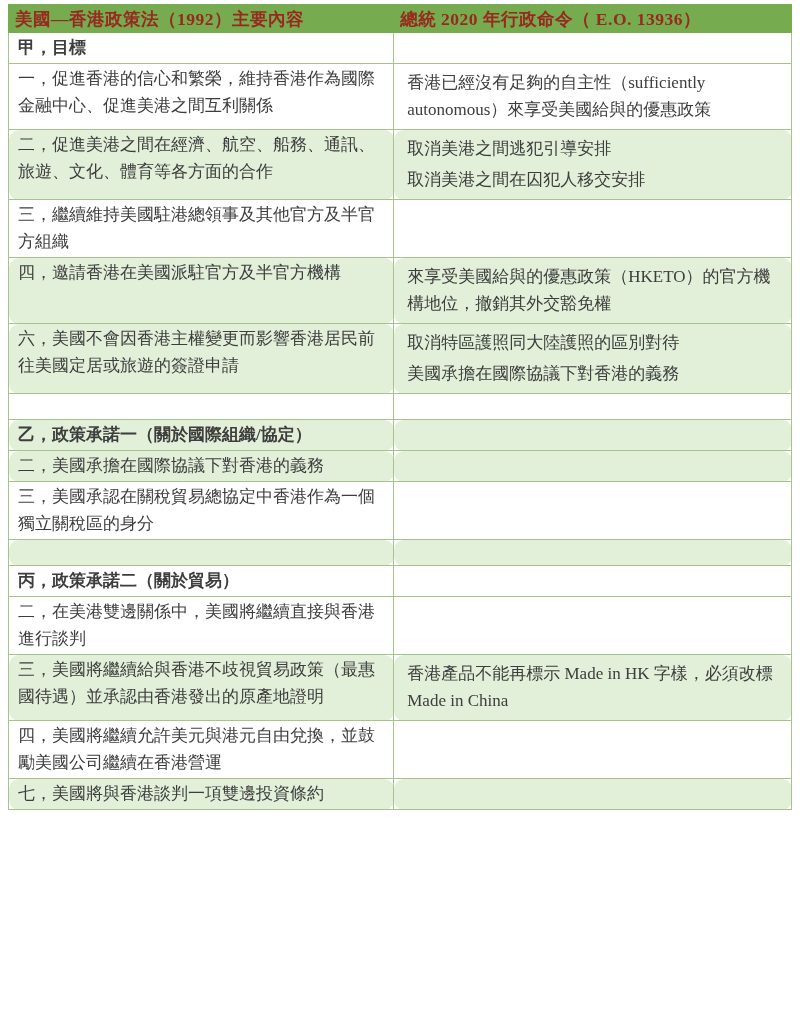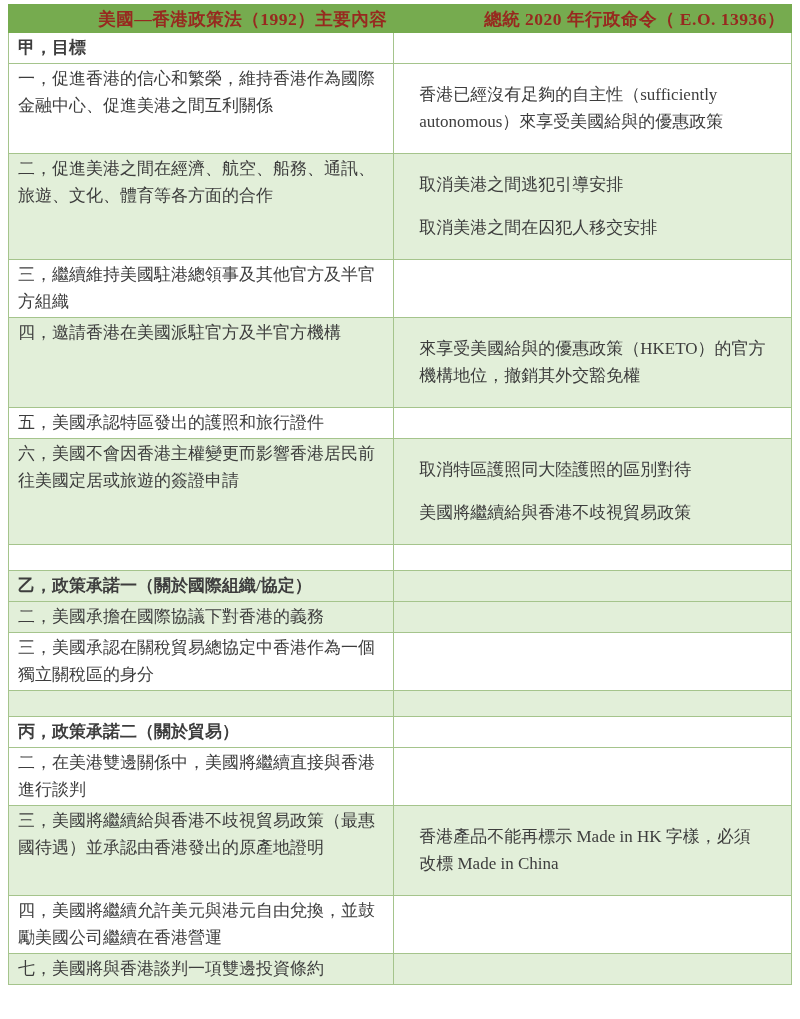--- a/index.html
+++ b/index.html
@@ -24,40 +24,40 @@
   table.policy-table{
     width:784px;
     border-collapse:collapse;
     table-layout:fixed;
     font-size:17px;
   }
   table.policy-table th{
     background:var(--header-bg);
     color:var(--header-text);
     font-weight:bold;
-    text-align:right;
+    text-align:left;
     height:27px;
     font-size:17.5px;
     padding:0 6px;
     border:1px solid var(--header-bg);
     letter-spacing:0.5px;
   }
   table.policy-table col.col-law{width:49.2%;}
   table.policy-table col.col-eo{width:50.8%;}
   table.policy-table td{
     border:1px solid var(--border);
     vertical-align:top;
     padding:1px 9px 2px 9px;
     line-height:27px;
     overflow:hidden;
   }
-  tr.shaded td{background:var(--row-shaded-bg);}
+  tr.shaded td{background:var(--row-shaded-bg);border-radius:10px;}
   tr.section td{font-weight:bold;}
   tr.spacer td{height:22px;line-height:22px;}
-  td div{margin:16px;}
+  td div{margin:4px;}
 </style>
 </head>
 <body>
 
 <div class="page">
   <table class="policy-table">
     <colgroup>
       <col class="col-law">
       <col class="col-eo">
     </colgroup>
@@ -88,29 +88,25 @@
         <tr>
           <td>三，繼續維持美國駐港總領事及其他官方及半官方組織</td>
           <td></td>
         </tr>
         <tr class="shaded">
           <td>四，邀請香港在美國派駐官方及半官方機構</td>
           <td>
             <div>來享受美國給與的優惠政策（HKETO）的官方機構地位，撤銷其外交豁免權</div>
           </td>
         </tr>
-        <tr>
-          <td>五，美國承認特區發出的護照和旅行證件</td>
-          <td></td>
-        </tr>
         <tr class="shaded">
           <td>六，美國不會因香港主權變更而影響香港居民前往美國定居或旅遊的簽證申請</td>
           <td>
             <div>取消特區護照同大陸護照的區別對待</div>
-            <div>美國將繼續給與香港不歧視貿易政策</div>
+            <div>美國承擔在國際協議下對香港的義務</div>
           </td>
         </tr>
         <tr class="spacer">
           <td></td>
           <td></td>
         </tr>
         <tr class="shaded section">
           <td>乙，政策承諾一（關於國際組織/協定）</td>
           <td></td>
         </tr>

